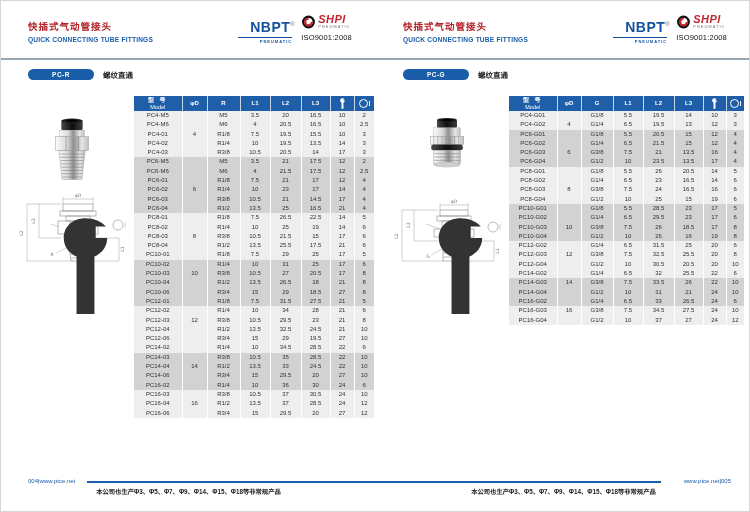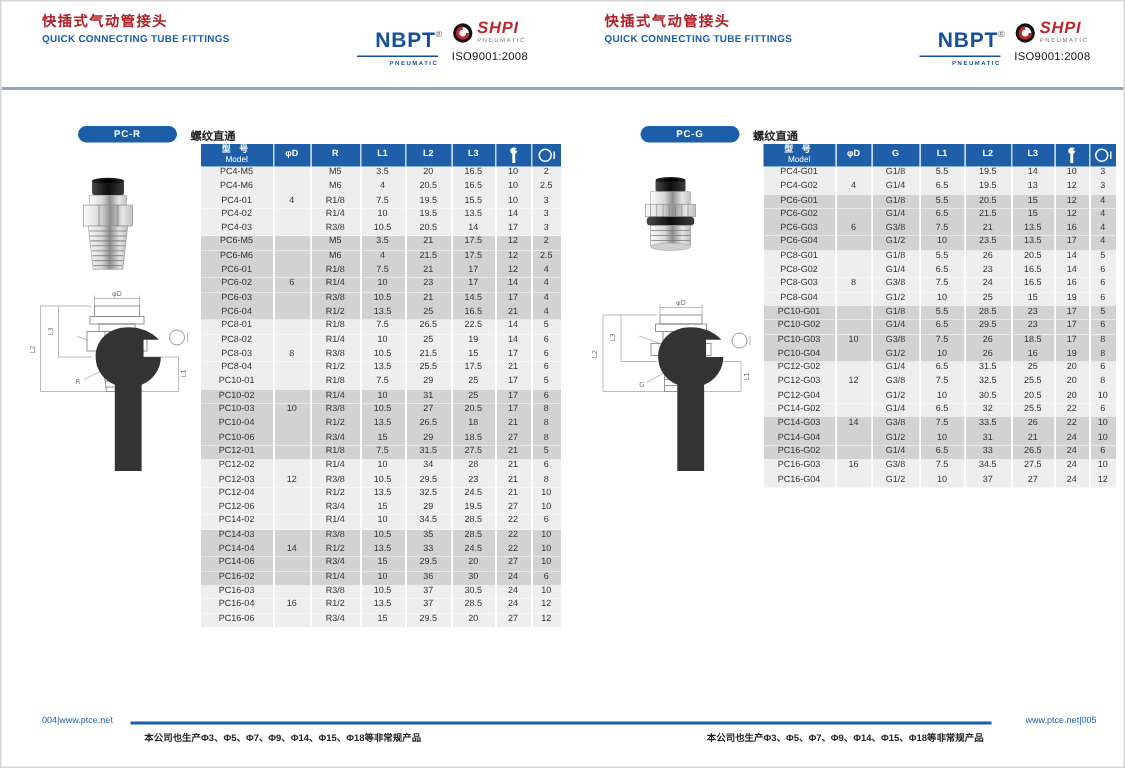--- a/index.html
+++ b/index.html
@@ -5,37 +5,37 @@
   html,body { margin:0; padding:0; background:#fff; }
   .sheet {
     position:relative; width:750px; height:512px; box-sizing:border-box;
     background:#ffffff; border:1px solid #d6d6d6; overflow:hidden;
     font-family:"Liberation Sans","DejaVu Sans",sans-serif;
   }
   .page { position:absolute; top:0; width:375px; height:512px; }
   .page-left { left:0; } .page-right { left:375px; }
 
   
-  .titles { position:absolute; left:27px; top:5px; }
+  .titles { position:absolute; left:27px; top:18px; }
   .title-cn { font-size:9.5px; font-weight:bold; color:#b22228; letter-spacing:1px; }
   .title-en { font-size:6.6px; font-weight:bold; color:#1a5da8; margin-top:3px; letter-spacing:0.2px; }
   .brand { position:absolute; right:24px; top:12px; display:flex; gap:9px; align-items:flex-start; }
   .nbpt { margin-top:5px; width:54px; }
   .nbpt-main { font-size:14px; font-weight:bold; color:#15509d; letter-spacing:0.5px; line-height:13px;padding-left:12px; }
   .nbpt-reg { font-size:6px; color:#666; vertical-align:super; font-weight:normal; }
   .nbpt-sub { font-size:4px; color:#15509d; font-weight:bold; letter-spacing:1px; text-align:right;
               border-top:1.5px solid #15509d; padding-top:1px; margin-top:1px; }
   .shpi-top { display:flex; align-items:flex-end; gap:2px; }
   .shpi-name { font-size:11px; font-weight:bold; font-style:italic; color:#c1272d; line-height:12px; letter-spacing:0.5px; }
   .shpi-sub { font-size:4px; color:#777; letter-spacing:1px; text-align:right; margin-top:-1px; }
   .iso { font-size:7.5px; font-weight:normal; color:#111; margin-top:4px; letter-spacing:0.2px; }
   .rule { position:absolute; top:57px; left:0; width:100%; height:2px; background:#98a6b4; }
 
   
-  .section-row { position:absolute; top:83px; left:27px; display:flex; align-items:center; gap:9px;margin-left:24px; }
+  .section-row { position:absolute; top:68px; left:27px; display:flex; align-items:center; gap:9px; }
   .pill { background:#1a5da8; color:#fff; font-size:6.5px; font-weight:bold; width:66px;
           text-align:center; border-radius:6px; padding:1.5px 0 2px; letter-spacing:0.5px; }
   .section-name { font-size:7.5px; font-weight:bold; color:#222; }
 
   
   .photo { position:absolute; }
   .page .photo { left:46px; top:116px; }
   .drawing { position:absolute; }
   .page-left .drawing { left:14px; top:190px; }
   .page-right .drawing { left:14px; top:196px; }

